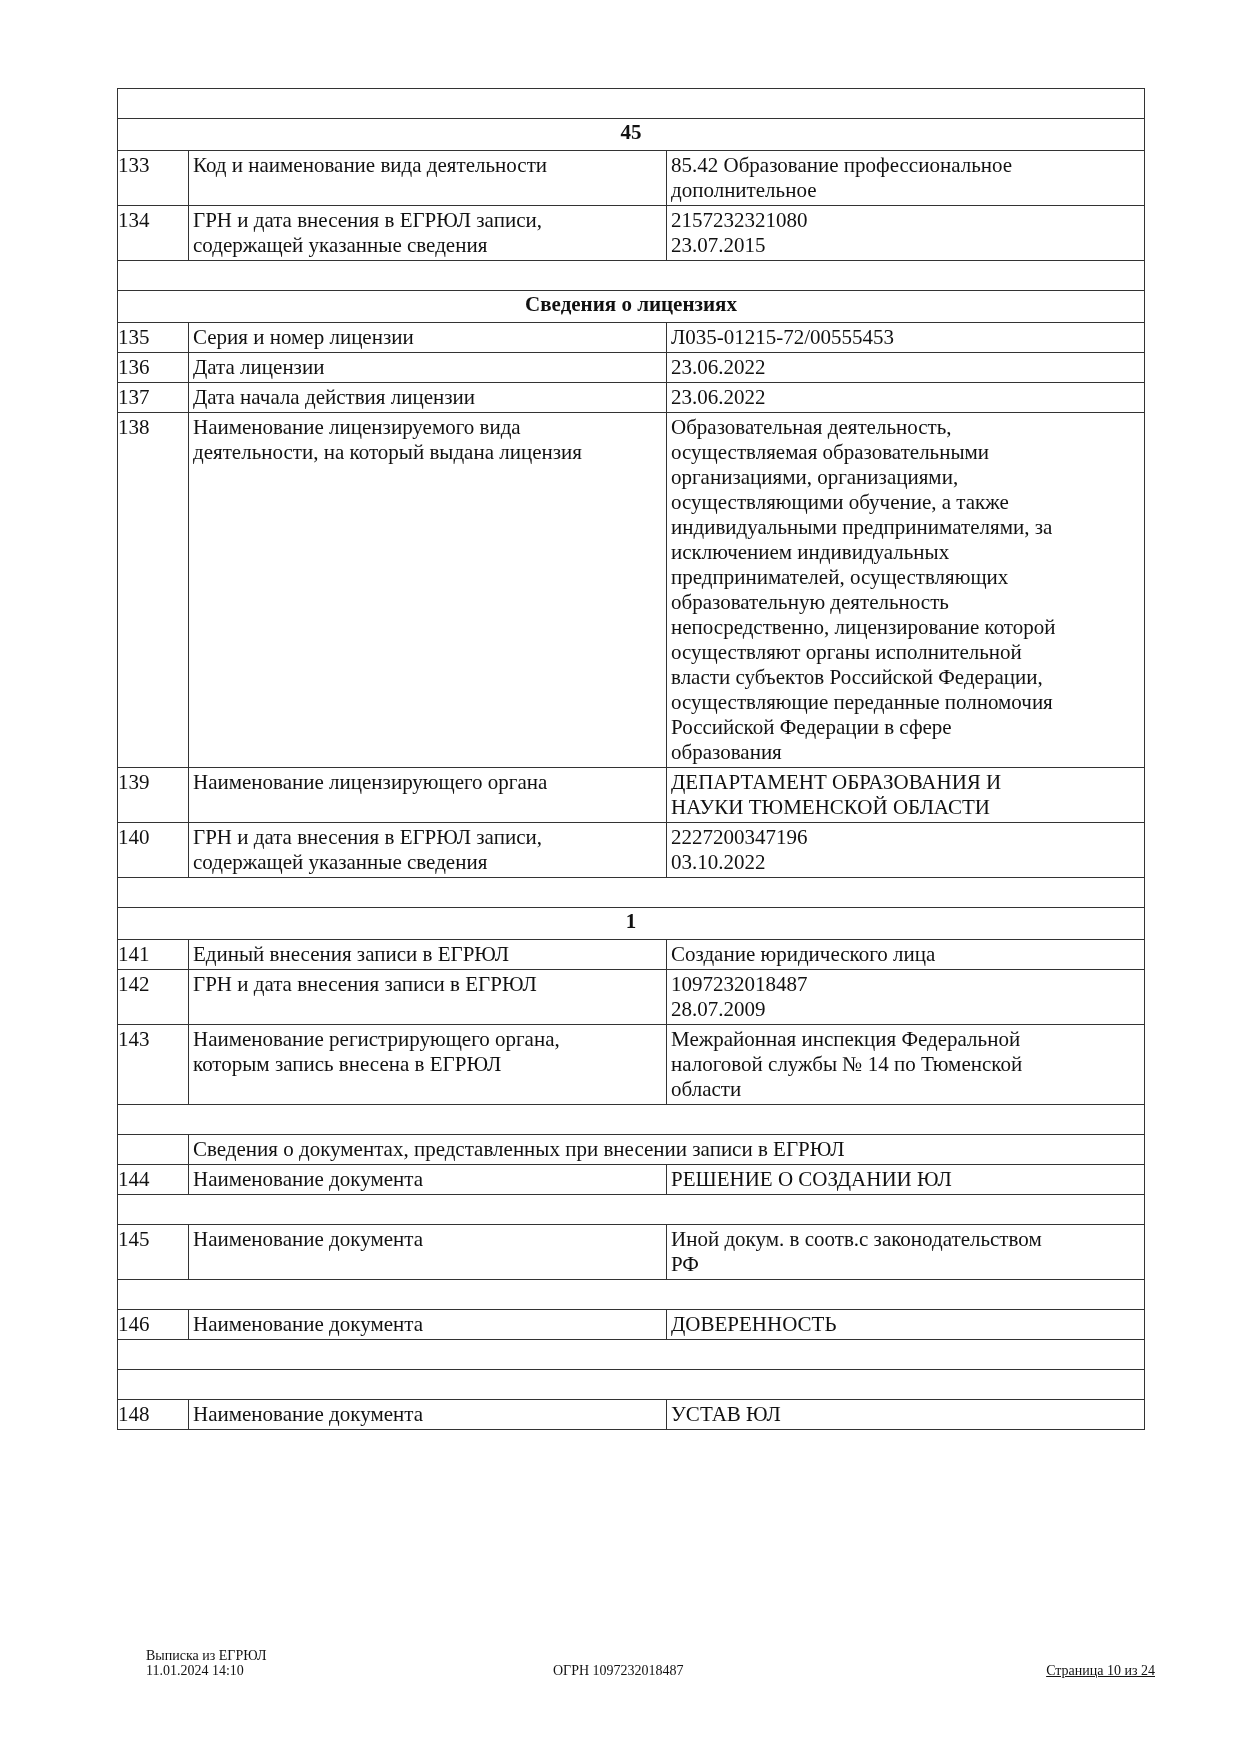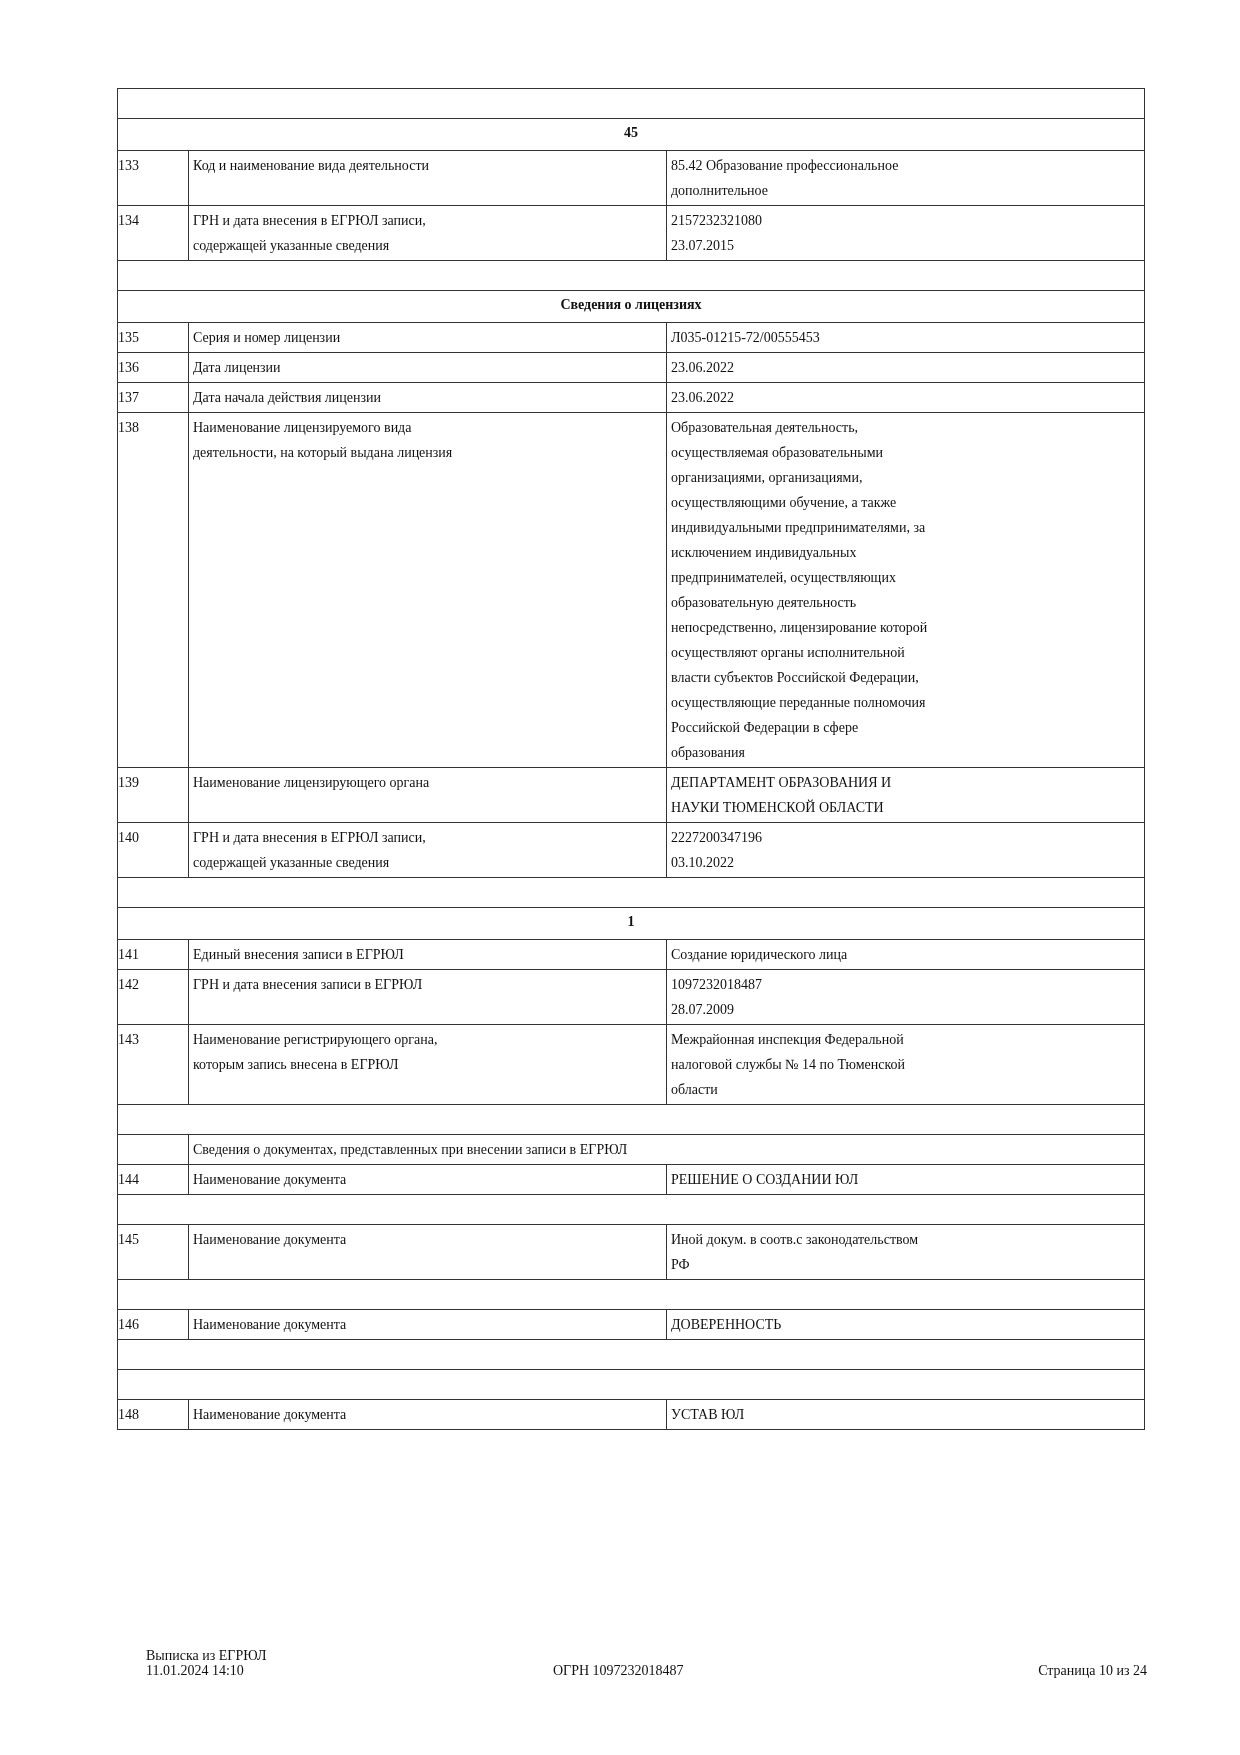--- a/index.html
+++ b/index.html
@@ -1,30 +1,30 @@
 <!DOCTYPE html>
 <html><head>
 <meta charset="utf-8">
 <style>
   html, body { margin: 0; padding: 0; background: #ffffff; }
   body { width: 1240px; height: 1755px; position: relative; font-family: "Liberation Serif", "DejaVu Serif", serif; color: #111; }
-  .doc-table { position: absolute; left: 117px; top: 88px; width: 1027px; border-collapse: collapse; table-layout: fixed; font-size: 14px; line-height: 25px; }
+  .doc-table { position: absolute; left: 117px; top: 88px; width: 1027px; border-collapse: collapse; table-layout: fixed; font-size: 21px; line-height: 25px; }
   .doc-table td { border: 1.5px solid #333; padding: 2px 4px 2px 4px; vertical-align: top; }
   .doc-table col.c-num { width: 71px; }
   .doc-table col.c-label { width: 478px; }
   .doc-table col.c-value { width: 478px; }
   td.num { text-align: left; padding-left: 0; padding-right: 4px; }
   tr.blank td { height: 29px; padding: 0; }
   tr.heading td { text-align: center; font-weight: bold; height: 29px; padding: 1px 4px; }
   td.value { white-space: pre-line; margin-top: 32px; }
   td.label { white-space: pre-line; margin-top: 20px; }
   .footer { position: absolute; top: 1648px; left: 117px; width: 1046px; font-size: 14px; line-height: 15px; font-family: "Liberation Serif", serif; }
   .footer .left { position: absolute; left: 0; top: 0; margin-left: 29px; }
   .footer .center { position: absolute; left: 436px; top: 15px; }
-  .footer .right { position: absolute; right: 16px; top: 15px; }
+  .footer .right { position: absolute; right: 8px; top: 15px; text-decoration: underline; }
 </style>
 </head>
 <body>
 
 <table class="doc-table">
   <colgroup>
       <col class="c-num">
       <col class="c-label">
       <col class="c-value">
     </colgroup>

